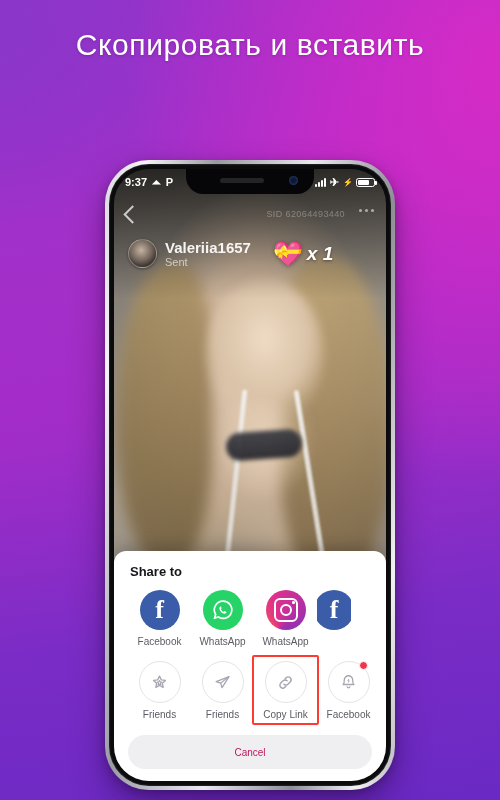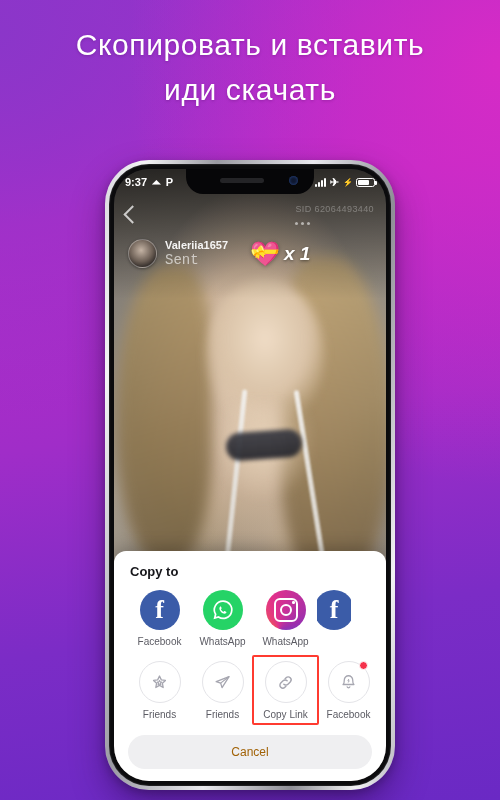--- a/index.html
+++ b/index.html
@@ -151,41 +151,41 @@
   .topbar{
     position:absolute;top:30px;left:0;right:0;height:30px;z-index:7;
     display:flex;align-items:center;justify-content:space-between;
     padding:0 12px;box-sizing:border-box;
   }
   .back-chevron{
     width:11px;height:11px;border-left:2px solid rgba(255,255,255,.72);
     border-bottom:2px solid rgba(255,255,255,.72);
     transform:rotate(45deg);
   }
-  .topbar-right{display:flex;flex-direction:column;gap:8px;}
+  .topbar-right{display:flex;flex-direction:row;gap:14px;}
   .watermark{
     font-size:9px;color:rgba(255,255,255,.30);letter-spacing:.4px;
   }
   .dots{display:flex;gap:3px;}
   .dots i{width:3px;height:3px;border-radius:50%;background:rgba(255,255,255,.55);display:block;}
 
   
   .sender{
     position:absolute;top:70px;left:14px;right:14px;z-index:7;
     display:flex;align-items:center;gap:8px;
   }
   .avatar{
     width:27px;height:27px;border-radius:50%;flex:0 0 auto;
     background:radial-gradient(60% 60% at 45% 38%,#c4b3a4 0%,#6c5f55 70%,#3b3430 100%);
     border:1px solid rgba(255,255,255,.35);
     box-shadow:0 1px 3px rgba(0,0,0,.4);
   }
   .sender-txt{display:flex;flex-direction:column;line-height:1.15;}
-  .sender-name{font-size:11px;color:rgba(255,255,255,.93);font-weight:600;}
-  .sender-sub{font-size:14px;color:rgba(255,255,255,.62);font-family:Liberation Mono, monospace;}
+  .sender-name{font-size:15px;color:rgba(255,255,255,.93);font-weight:600;}
+  .sender-sub{font-size:11px;color:rgba(255,255,255,.62);}
   .gift{
     margin-left:14px;display:flex;align-items:center;gap:4px;
   }
   .gift-emoji{font-size:24px;line-height:1;filter:drop-shadow(0 1px 2px rgba(0,0,0,.35));}
   .gift-x{
     font-size:19px;font-weight:700;font-style:italic;color:#fff;
     text-shadow:0 1px 3px rgba(0,0,0,.45);
   }
 
   
@@ -239,31 +239,30 @@
     content:"";position:absolute;left:-2px;right:-2px;top:-6px;bottom:-5px;
     border:2px solid #FF3B30;border-radius:2px;pointer-events:none;
   }
   .badge-dot{
     position:absolute;top:-1px;right:1px;width:7px;height:7px;
     border-radius:50%;background:#f5314b;border:1.5px solid #fff;
   }
   .cancel{
     margin:13px 14px 4px;height:34px;border-radius:17px;
     background:#efeff1;display:flex;align-items:center;justify-content:center;
-    font-size:12px;color:#a16207;
+    font-size:10px;color:#be185d;
   }
 </style>
 </head>
 <body>
 
 <div class="stage">
 
   <div class="headline">
     <span>Скопировать и вставить</span>
-    <span class="l2">иди скачать</span>
   </div>
 
   <div class="phone">
     <div class="phone-inner">
       <div class="screen">
 
         <div class="video">
           <div class="vid-hair-l"></div>
           <div class="vid-hair-r"></div>
           <div class="vid-face"></div>
@@ -320,21 +319,21 @@
             <span class="sender-name">Valeriia1657</span>
             <span class="sender-sub">Sent</span>
           </div>
           <div class="gift">
             <span class="gift-emoji">💝</span>
             <span class="gift-x">x 1</span>
           </div>
         </div>
 
         <div class="sheet">
-          <div class="sheet-title">Copy to</div>
+          <div class="sheet-title">Share to</div>
 
           <div class="share-row">
             <div class="share-item">
               <div class="share-ic ic-fb">f</div>
               <div class="share-lbl">Facebook</div>
             </div>
             <div class="share-item">
               <div class="share-ic ic-wa">
                 <svg width="24" height="24" viewBox="0 0 24 24" aria-hidden="true">
                   <path d="M12 3.2A8.6 8.6 0 0 0 4.6 16.3L3.7 20l3.8-1a8.6 8.6 0 1 0 4.5-15.8z" fill="none" stroke="#fff" stroke-width="1.7"></path>

